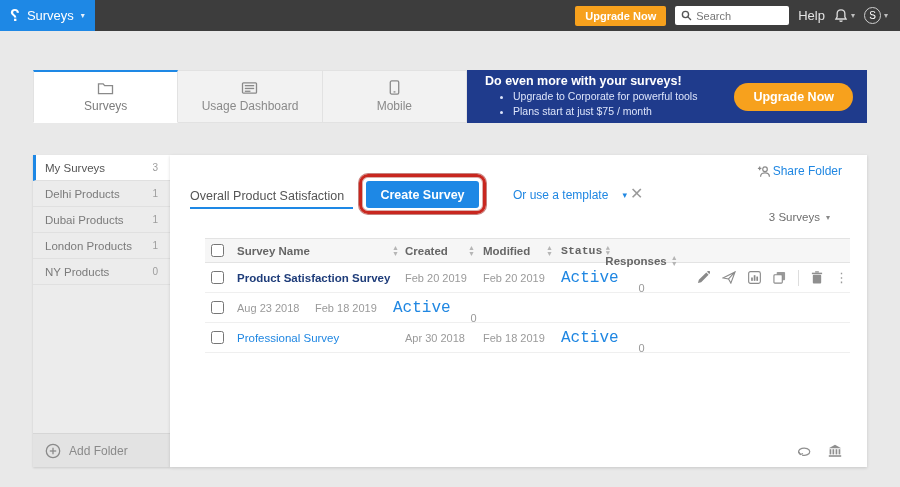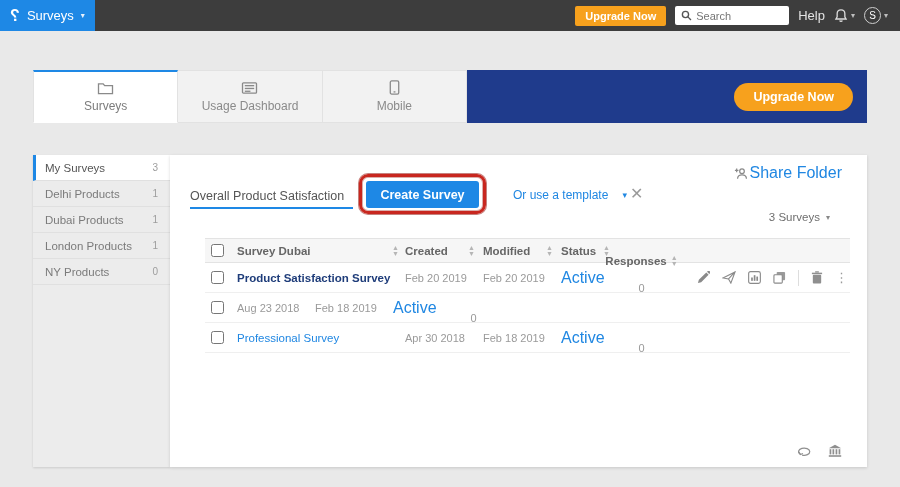--- a/index.html
+++ b/index.html
@@ -57,21 +57,21 @@
   .side-item.active { background:#fff; border-left:3px solid #1e88e5; padding-left:9px; color:#555; }
   .side-count { font-size:10px; color:#9d9d9d; }
   .add-folder { position:absolute; bottom:0; left:0; right:0; height:34px; background:#e3e3e3;
                 border-top:1px solid #d6d6d6; display:flex; align-items:center; gap:8px;
                 padding:0 12px; color:#8a8a8a; font-size:12px; cursor:pointer; }
 
   
   .panel { position:absolute; left:170px; top:155px; width:697px; height:312px;
            background:#fff; box-shadow:0 1px 3px rgba(0,0,0,.15); }
   .share { position:absolute; top:9px; right:25px; display:flex; align-items:center;
-           color:#2087e2; font-size:16px; cursor:pointer; }
+           color:#2087e2; font-size:12px; cursor:pointer; }
   .name-input { position:absolute; left:20px; top:30px; width:163px; height:24px;
                 border:none; border-bottom:2px solid #1e88e5; font-size:12.5px; color:#555;
                 outline:none; font-family:inherit; }
   .create-btn { position:absolute; left:196px; top:26px; width:113px; height:27px;
                 background:#1e88e5; color:#fff; font-weight:bold; font-size:12.5px;
                 border:none; border-radius:3px; cursor:pointer; font-family:inherit; }
   .annotation { position:absolute; left:189px; top:19px; width:127px; height:40px;
                 border:3px solid #c8271f; border-radius:9px; pointer-events:none;
                 box-shadow:0 0 0 1px rgba(150,25,18,.55), inset 0 0 0 1px rgba(150,25,18,.35); }
   .template-link { position:absolute; left:343px; top:33px; color:#2087e2; font-size:12px;
@@ -84,21 +84,21 @@
 
   
   .table { position:absolute; left:35px; top:83px; width:645px; }
   .trow { display:flex; align-items:center; height:30px; border-bottom:1px solid #efefef; }
   .thead { height:25px; background:#f6f6f6; border-top:1px solid #e3e3e3;
            border-bottom:1px solid #e3e3e3; font-size:11.5px; font-weight:bold; color:#666; }
   .c-chk { width:32px; display:flex; align-items:center; padding-left:6px; }
   .c-chk input { width:13px; height:13px; accent-color:#1e88e5; cursor:pointer; }
   .c-name { width:168px; display:flex; justify-content:space-between; align-items:center; padding-right:6px; }
   .c-created, .c-mod { width:78px; display:flex; justify-content:space-between; align-items:center; padding-right:8px; }
-  .c-status { width:49px; display:flex; justify-content:space-between; align-items:flex-end; }
+  .c-status { width:49px; display:flex; justify-content:space-between; align-items:flex-end;font-family:Liberation Mono, monospace; }
   .c-resp { width:63px; display:flex; justify-content:center; align-items:center; gap:4px;margin-top:20px; }
   .c-actions { flex:1; display:flex; justify-content:flex-end; align-items:center; gap:12px; padding-right:2px; }
   .sort { font-size:7px; color:#b5b5b5; line-height:.8; display:flex; flex-direction:column; cursor:pointer; }
   .name-strong { color:#1f3d7a; font-weight:bold; font-size:11.5px; cursor:pointer; }
   .name-link { color:#2087e2; font-size:11.5px; cursor:pointer; }
   .cell-date { color:#9a9a9a; font-size:11px; }
   .cell-status { color:#2087e2; font-size:16px; cursor:pointer; }
   .cell-resp { color:#999; font-size:11px; }
   .act { cursor:pointer; display:flex; align-items:center; }
   .act-divider { width:1px; height:16px; background:#ddd; }
@@ -170,20 +170,27 @@
         <svg width="11" height="15" viewBox="0 0 11 16" fill="none" stroke="#8a8a8a" stroke-width="1.4">
           <rect x="1" y="1" width="9" height="14" rx="1.5"></rect>
             <line x1="4.5" y1="12.7" x2="6.5" y2="12.7"></line>
         </svg>
       </span>
       <span>Mobile</span>
     </div>
   </div>
 
   <div class="promo">
+    <div class="promo-text">
+      <div class="promo-title">Do even more with your surveys!</div>
+      <ul>
+        <li>Upgrade to Corporate for powerful tools</li>
+        <li>Plans start at just $75 / month</li>
+      </ul>
+    </div>
     <button class="promo-btn">Upgrade Now</button>
   </div>
 
   <div class="sidebar">
     <div class="side-item active">
       <span>My Surveys</span>
       <span class="side-count">3</span>
     </div>
     <div class="side-item">
       <span>Delhi Products</span>
@@ -193,20 +200,30 @@
       <span>Dubai Products</span>
       <span class="side-count">1</span>
     </div>
     <div class="side-item">
       <span>London Products</span>
       <span class="side-count">1</span>
     </div>
     <div class="side-item">
       <span>NY Products</span>
       <span class="side-count">0</span>
+    </div>
+    <div class="add-folder">
+      <span>
+        <svg width="16" height="16" viewBox="0 0 16 16" fill="none" stroke="#8a8a8a" stroke-width="1.3">
+          <circle cx="8" cy="8" r="6.7"></circle>
+            <line x1="8" y1="4.8" x2="8" y2="11.2"></line>
+            <line x1="4.8" y1="8" x2="11.2" y2="8"></line>
+        </svg>
+      </span>
+      <span>Add Folder</span>
     </div>
   </div>
 
   <div class="panel">
 
     <div class="share">
       <span>
         <svg width="16" height="13" viewBox="0 0 18 14" fill="none" stroke="#8a8a8a" stroke-width="1.4">
           <circle cx="9" cy="4.5" r="2.6"></circle>
             <path d="M4 13 c0-3 2.2-4.5 5-4.5 s5 1.5 5 4.5"></path>
@@ -231,21 +248,21 @@
       <span>3 Surveys</span>
       <span class="caret-gray">▾</span>
     </div>
 
     <div class="table">
       <div class="trow thead">
         <div class="c-chk">
             <input type="checkbox" style="">
           </div>
         <div class="c-name">
-          <span>Survey Dubai</span>
+          <span>Survey Name</span>
           <span class="sort">
               <span>▲</span>
               <span>▼</span>
             </span>
         </div>
         <div class="c-created">
           <span>Created</span>
           <span class="sort">
               <span>▲</span>
               <span>▼</span>

